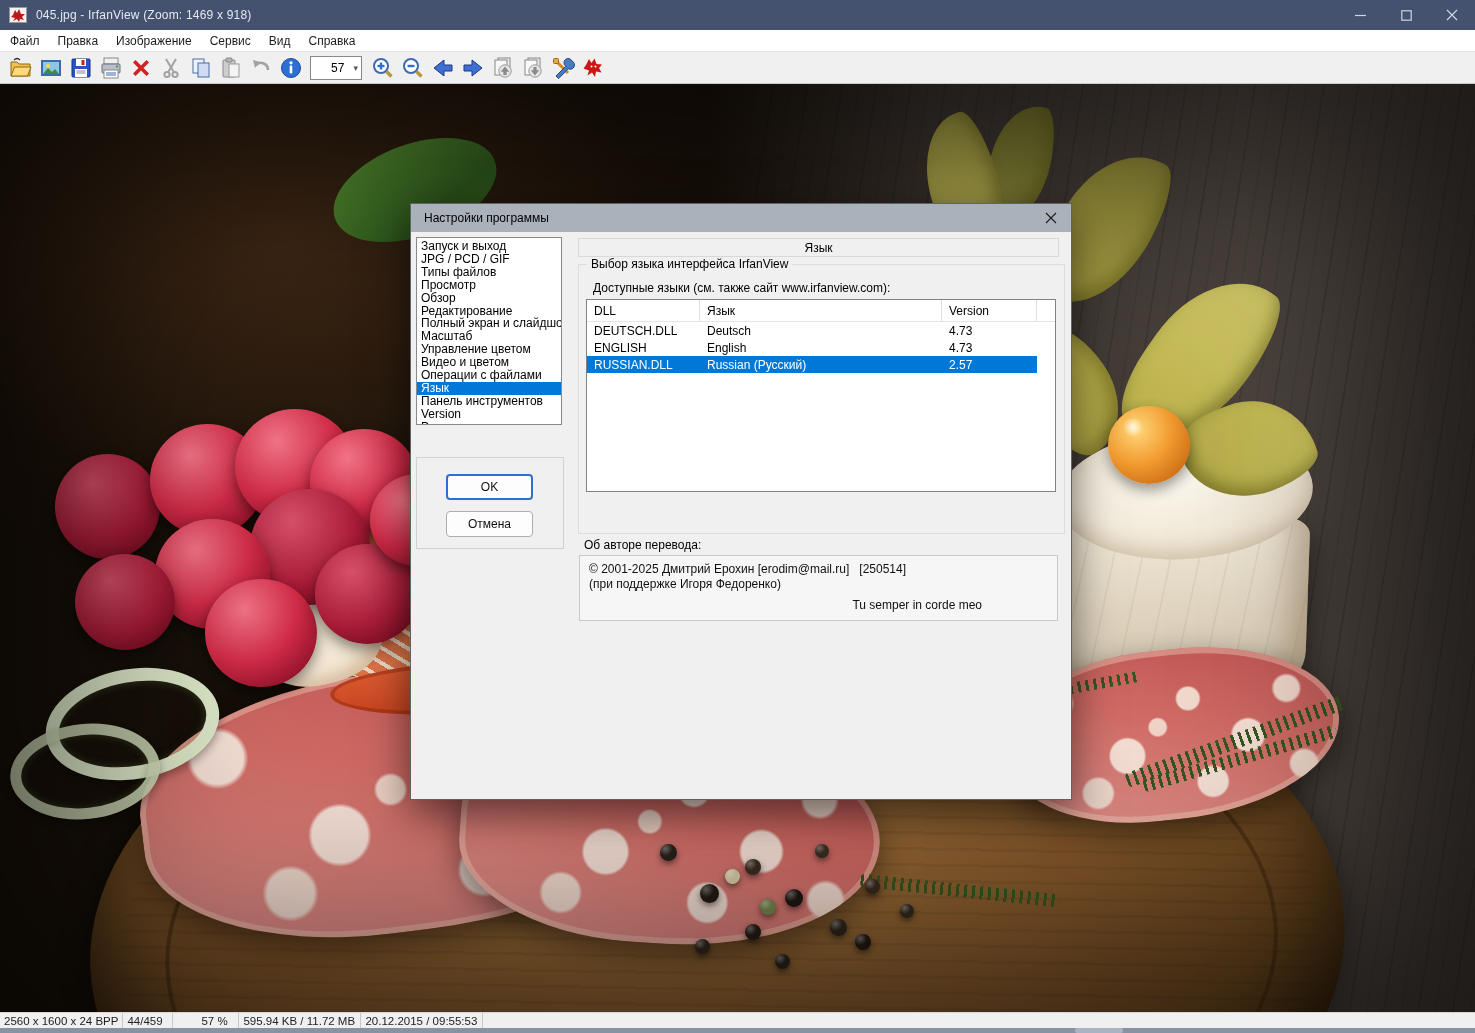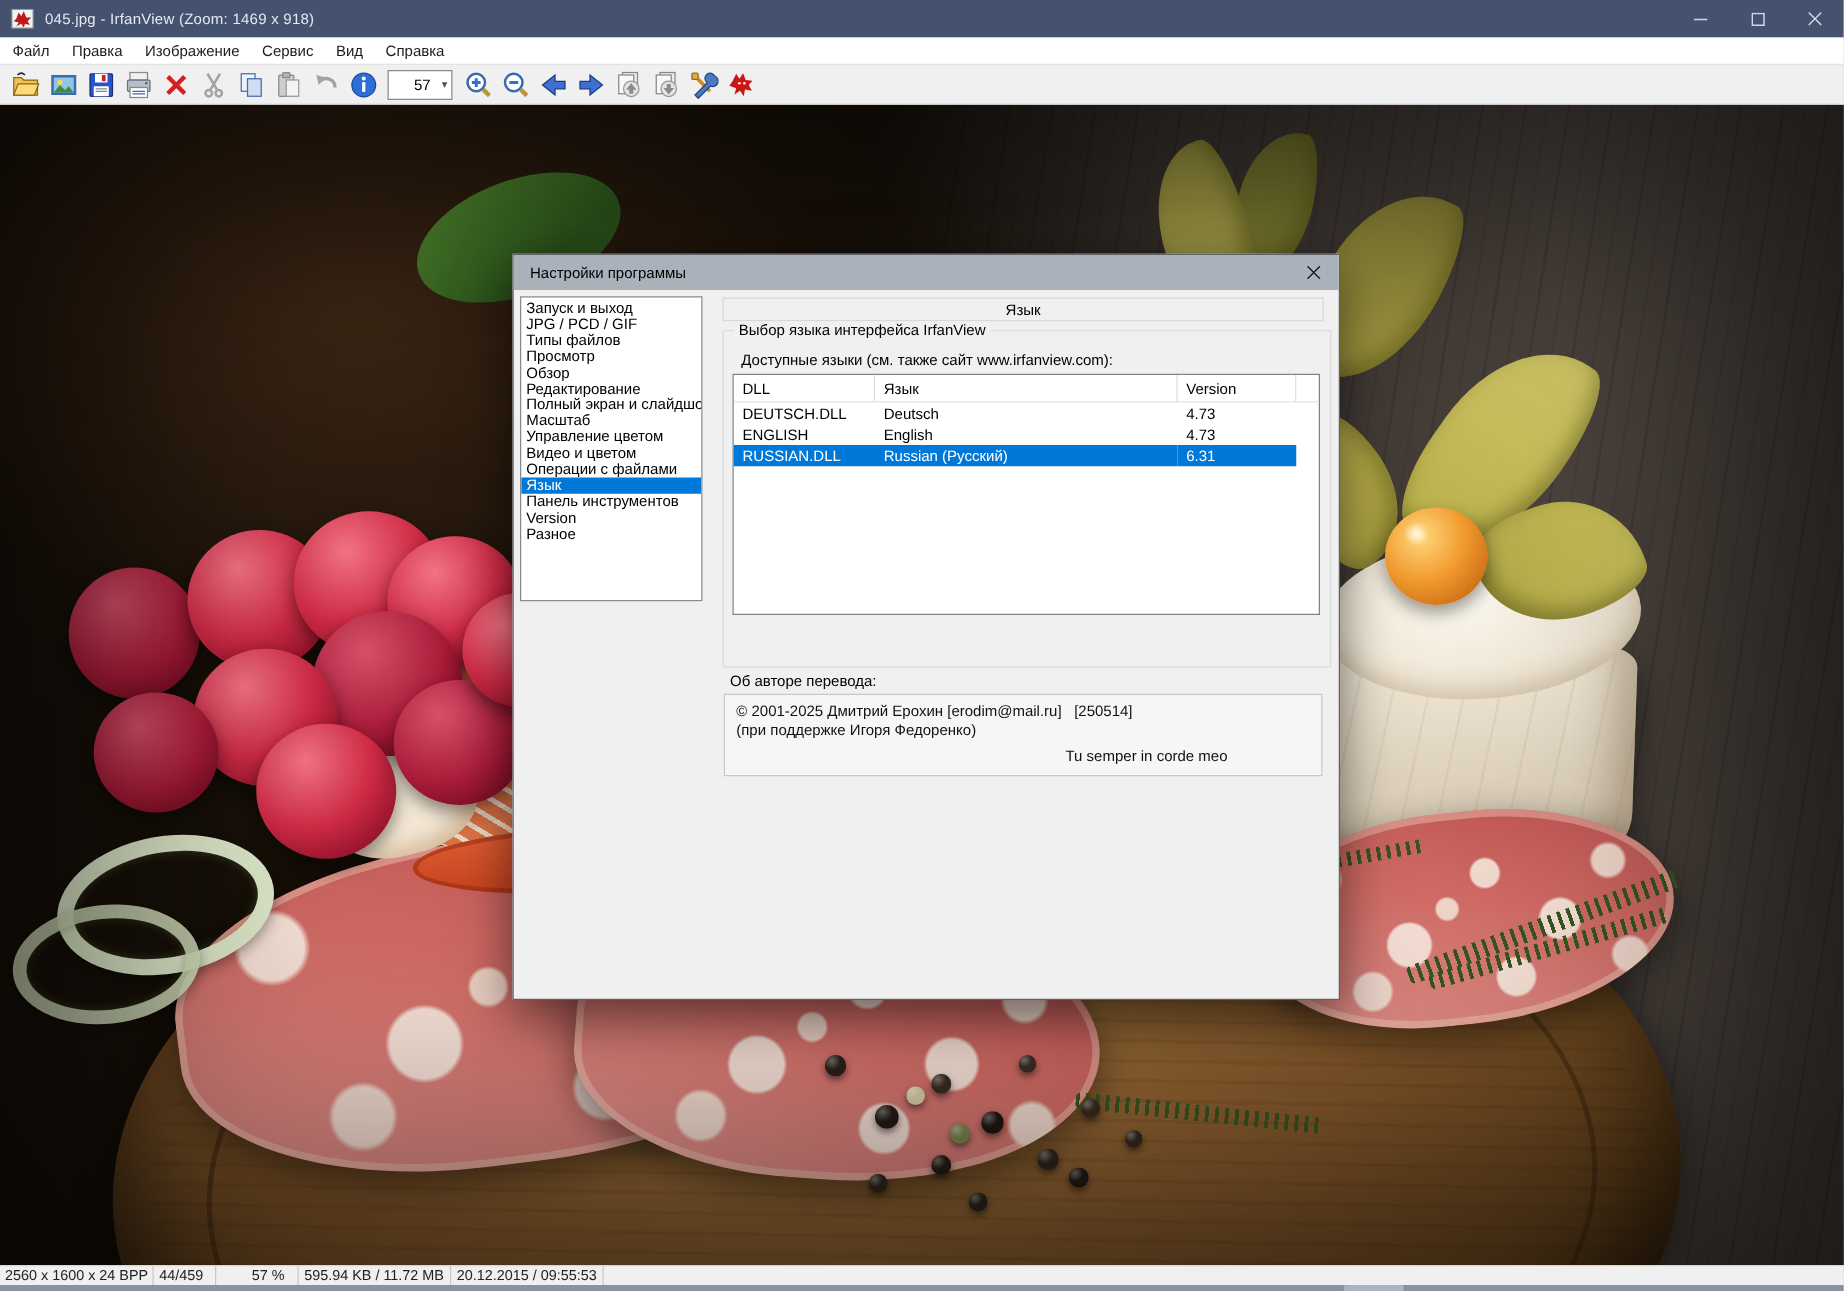--- a/index.html
+++ b/index.html
@@ -85,21 +85,21 @@
   .pepper { border-radius:50%; background:radial-gradient(circle at 32% 28%, rgba(255,255,255,.35), rgba(255,255,255,0) 42%), var(--c,#2a211a); box-shadow:0 3px 6px rgba(0,0,0,.5); }
   .vignette { left:0; top:0; width:100%; height:100%; pointer-events:none;
     box-shadow:inset 0 0 200px 70px rgba(0,0,0,.55); }
 
   
   .dialog { position:absolute; left:410px; top:119px; width:662px; height:597px; background:#f0f0f0;
     border:1px solid #5f6368; box-shadow:0 14px 40px rgba(0,0,0,.55); }
   .dlg-title { position:absolute; left:0; top:0; width:100%; height:28px; background:#a9b1bb; display:flex; align-items:center; }
   .dlg-title-text { margin-left:13px; font-size:12px; color:#000000; }
   .dlg-close { margin-left:auto; width:40px; height:100%; display:flex; align-items:center; justify-content:center; color:#1a1a1a; font-size:14px; }
-  .listbox { position:absolute; left:5px; top:33px; width:146px; height:244px; background:#fff; border:1px solid #8a8a8a; padding:2px 0 0 0; overflow:hidden; }
+  .listbox { position:absolute; left:5px; top:33px; width:146px; height:188px; background:#fff; border:1px solid #8a8a8a; padding:2px 0 0 0; overflow:hidden; }
   .lb-item { font-size:12px; line-height:12.9px; padding-left:4px; color:#000; white-space:nowrap; }
   .lb-item.selected { background:#0078d7; color:#fff; }
   .btn-panel { position:absolute; left:5px; top:253px; width:148px; height:92px; border:1px solid #d2d2d2; }
   .btn { position:absolute; left:29px; width:87px; height:26px; background:#fdfdfd; border:1px solid #adadad; border-radius:4px; font-size:12px; display:flex; align-items:center; justify-content:center; color:#101010; }
   .btn.ok { top:16px; border:2px solid #2f6fd0; }
   .btn.cancel { top:53px; }
   .panel-header { position:absolute; left:167px; top:34px; width:481px; height:19px; border:1px solid #d8d8d8; display:flex; align-items:center; justify-content:center; font-size:12px; color:#000; }
   .groupbox { position:absolute; left:167px; top:60px; width:487px; height:270px; border:1px solid #dcdcdc; }
   .gb-legend { position:absolute; left:8px; top:-8px; background:#f0f0f0; padding:0 4px; font-size:12px; color:#000; }
   .avail-label { position:absolute; left:14px; top:16px; font-size:12px; color:#000; }
@@ -393,20 +393,24 @@
         <div class="lb-item">Масштаб</div>
         <div class="lb-item">Управление цветом</div>
         <div class="lb-item">Видео и цветом</div>
         <div class="lb-item">Операции с файлами</div>
         <div class="lb-item selected">Язык</div>
         <div class="lb-item">Панель инструментов</div>
         <div class="lb-item">Version</div>
         <div class="lb-item">Разное</div>
       </div>
 
+      <div class="btn-panel">
+        <div class="btn ok">OK</div>
+        <div class="btn cancel">Отмена</div>
+      </div>
 
       <div class="panel-header">Язык</div>
 
       <div class="groupbox">
         <span class="gb-legend">Выбор языка интерфейса IrfanView</span>
         <span class="avail-label">Доступные языки (см. также сайт www.irfanview.com):</span>
       </div>
 
       <div class="lang-table">
         <div class="lt-header">
@@ -421,21 +425,21 @@
           <div class="lt-cell c3">4.73</div>
         </div>
         <div class="lt-row">
           <div class="lt-cell c1">ENGLISH</div>
           <div class="lt-cell c2">English</div>
           <div class="lt-cell c3">4.73</div>
         </div>
         <div class="lt-row selected">
           <div class="lt-cell c1">RUSSIAN.DLL</div>
           <div class="lt-cell c2">Russian (Русский)</div>
-          <div class="lt-cell c3">6.31</div>
+          <div class="lt-cell c3">2.57</div>
         </div>
       </div>
 
       <div class="about-label">Об авторе перевода:</div>
       <div class="about-box">
         <div class="about-line">© 2001-2025 Дмитрий Ерохин [erodim@mail.ru]   [250514]</div>
         <div class="about-line">(при поддержке Игоря Федоренко)</div>
         <div class="about-motto">Tu semper in corde meo</div>
       </div>
     </div>

